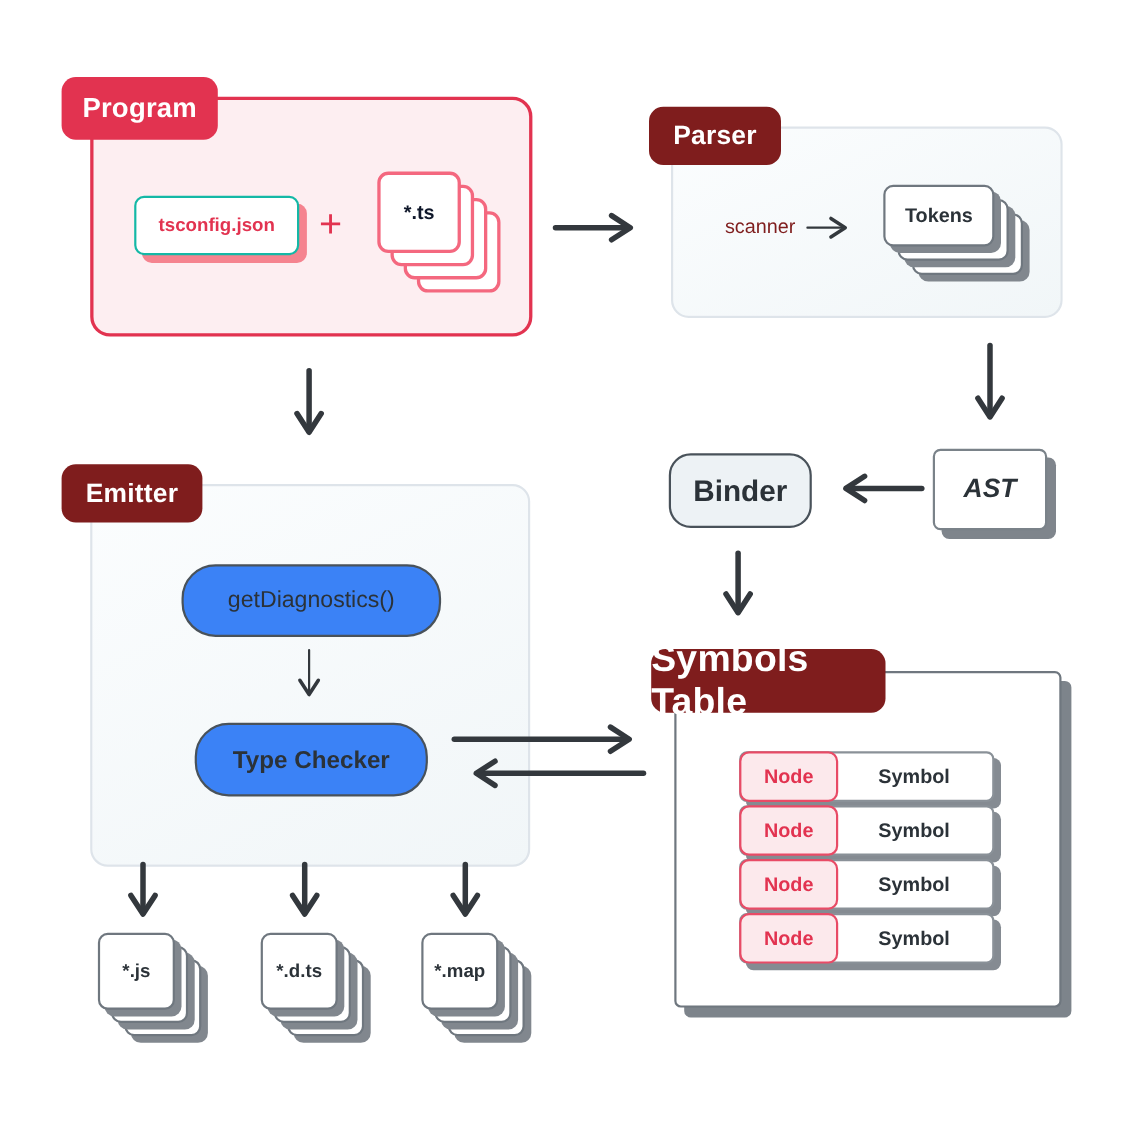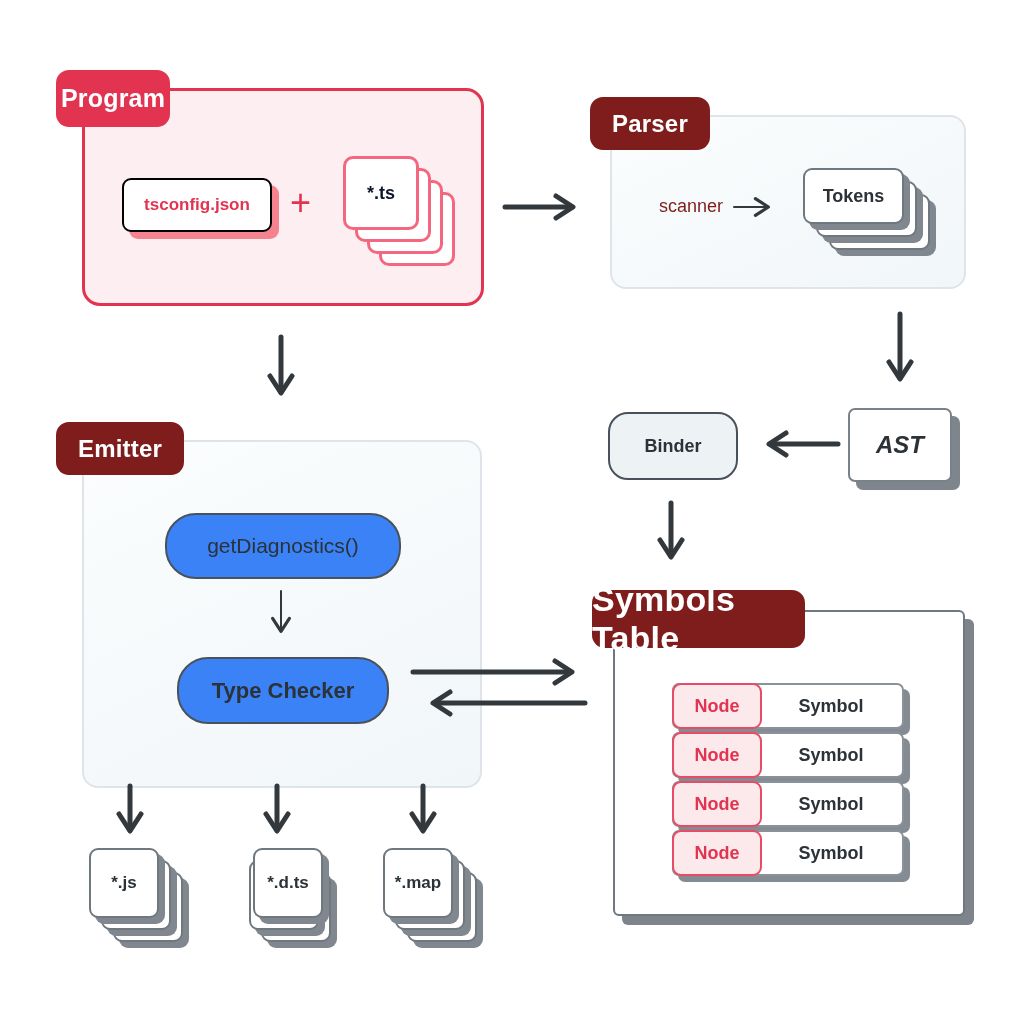--- a/index.html
+++ b/index.html
@@ -16,21 +16,21 @@
   .panel-light{background:linear-gradient(155deg,#FBFDFE 0%,#F1F6F8 100%);border:2px solid #DEE4EA;}
   .panel-symbols{background:#fff;border:2.5px solid #6F777F;border-radius:6px;
                  box-shadow:9px 9px 0 #7D848B;}
   
   .pill{position:absolute;display:flex;align-items:center;justify-content:center;
         background:#3b82f6;border:2px solid #49525A;border-radius:31px;z-index:3;}
   .solidbox{position:absolute;display:flex;align-items:center;justify-content:center;
         background:#fff;border:2px solid #7A8289;border-radius:7px;
         box-shadow:8px 8px 0 #7F858C;z-index:3;font-weight:700;font-size:24px;}
   .cfgcard{position:absolute;display:flex;align-items:center;justify-content:center;
-        background:#fff;border:2px solid #000000;border-radius:9px;
+        background:#fff;border:2px solid #14b8a6;border-radius:9px;
         box-shadow:7px 7px 0 #F5838F;z-index:3;color:#E23350;font-weight:700;font-size:17px;}
   
   .stack{position:absolute;z-index:3;}
   .stack .card{position:absolute;background:#fff;display:flex;align-items:center;justify-content:center;}
   .pcard{width:70px;height:68px;border:3px solid #F4687F;border-radius:10px;
          color:#0f172a;font-weight:700;font-size:18px;}
   .gcard{border:2px solid #6F777F;border-radius:9px;box-shadow:6px 6px 0 #81878E;
          color:#2B3238;font-weight:700;}
   .tok{width:97px;height:52px;font-size:18px;}
   .out{width:66px;height:66px;font-size:17px;}
@@ -44,21 +44,21 @@
         border:2.5px solid #E84B66;border-radius:9px;display:flex;align-items:center;
         justify-content:center;box-sizing:border-box;font-weight:700;font-size:18px;color:#E23350;}
   .scanner-txt{position:absolute;font-size:18px;font-weight:500;color:#7f1d1d;z-index:3;}
   .plus{position:absolute;color:#E23350;font-size:36px;font-weight:400;z-index:3;}
   svg.overlay{position:absolute;left:0;top:0;z-index:5;pointer-events:none;}
 </style>
 </head>
 <body>
 
 <div class="panel panel-program" style="left:82px;top:88px;width:396px;height:212px;"></div>
-<div class="chip chip-red" style="left:56px;top:70px;width:114px;height:57px;font-size:25px;">
+<div class="chip chip-red" style="left:56px;top:70px;width:142px;height:57px;font-size:25px;">
   <span>Program</span>
 </div>
 <div class="cfgcard" style="left:122px;top:178px;width:146px;height:50px;">
   <span>tsconfig.json</span>
 </div>
 <div class="plus" style="left:290px;top:182px;">+</div>
 <div class="stack" style="left:343px;top:156px;">
   <div class="card pcard" style="left:36px;top:36px;"></div>
   <div class="card pcard" style="left:24px;top:24px;"></div>
   <div class="card pcard" style="left:12px;top:12px;"></div>
@@ -77,21 +77,21 @@
   <div class="card gcard tok" style="left:13px;top:13px;"></div>
   <div class="card gcard tok" style="left:0;top:0;">
     <span>Tokens</span>
   </div>
 </div>
 
 <div class="solidbox" style="left:848px;top:408px;width:100px;height:70px;font-style:italic;">
   <span>AST</span>
 </div>
 <div class="pill" style="left:608px;top:412px;width:126px;height:64px;border-radius:20px;background:#EDF2F5;">
-  <span style="font-weight:700;font-size:18px;">Binder</span>
+  <span style="font-weight:700;font-size:27px;">Binder</span>
 </div>
 
 <div class="panel panel-symbols" style="left:613px;top:610px;width:348px;height:302px;"></div>
 <div class="chip chip-gray" style="left:592px;top:590px;width:213px;height:58px;font-size:34px;">
   <span>Symbols Table</span>
 </div>
 <div class="sym-row" style="left:672px;top:683px;">
   <div class="sym-cell">
       <span>Symbol</span>
     </div>
@@ -138,21 +138,21 @@
 <div class="stack" style="left:89px;top:848px;">
   <div class="card gcard out" style="left:24px;top:24px;"></div>
   <div class="card gcard out" style="left:12px;top:12px;"></div>
   <div class="card gcard out" style="left:0;top:0;">
     <span>*.js</span>
   </div>
 </div>
 <div class="stack" style="left:237px;top:848px;">
   <div class="card gcard out" style="left:24px;top:24px;"></div>
   <div class="card gcard out" style="left:12px;top:12px;"></div>
-  <div class="card gcard out" style="left:16px;top:0;align-items:center;">
+  <div class="card gcard out" style="left:0;top:0;align-items:center;">
     <span>*.d.ts</span>
   </div>
 </div>
 <div class="stack" style="left:383px;top:848px;">
   <div class="card gcard out" style="left:24px;top:24px;"></div>
   <div class="card gcard out" style="left:12px;top:12px;"></div>
   <div class="card gcard out" style="left:0;top:0;">
     <span>*.map</span>
   </div>
 </div>

